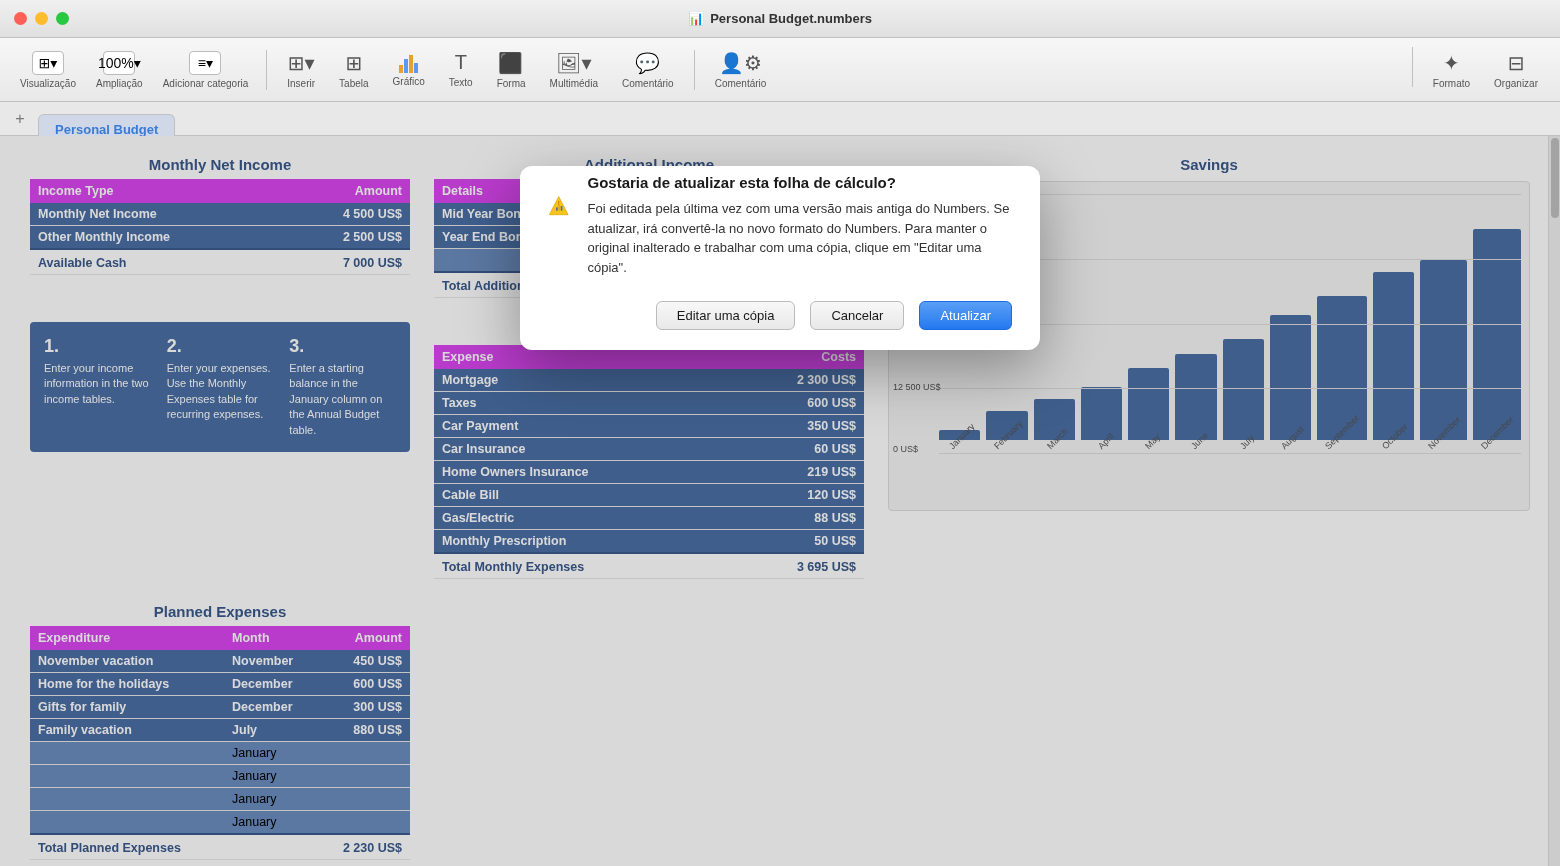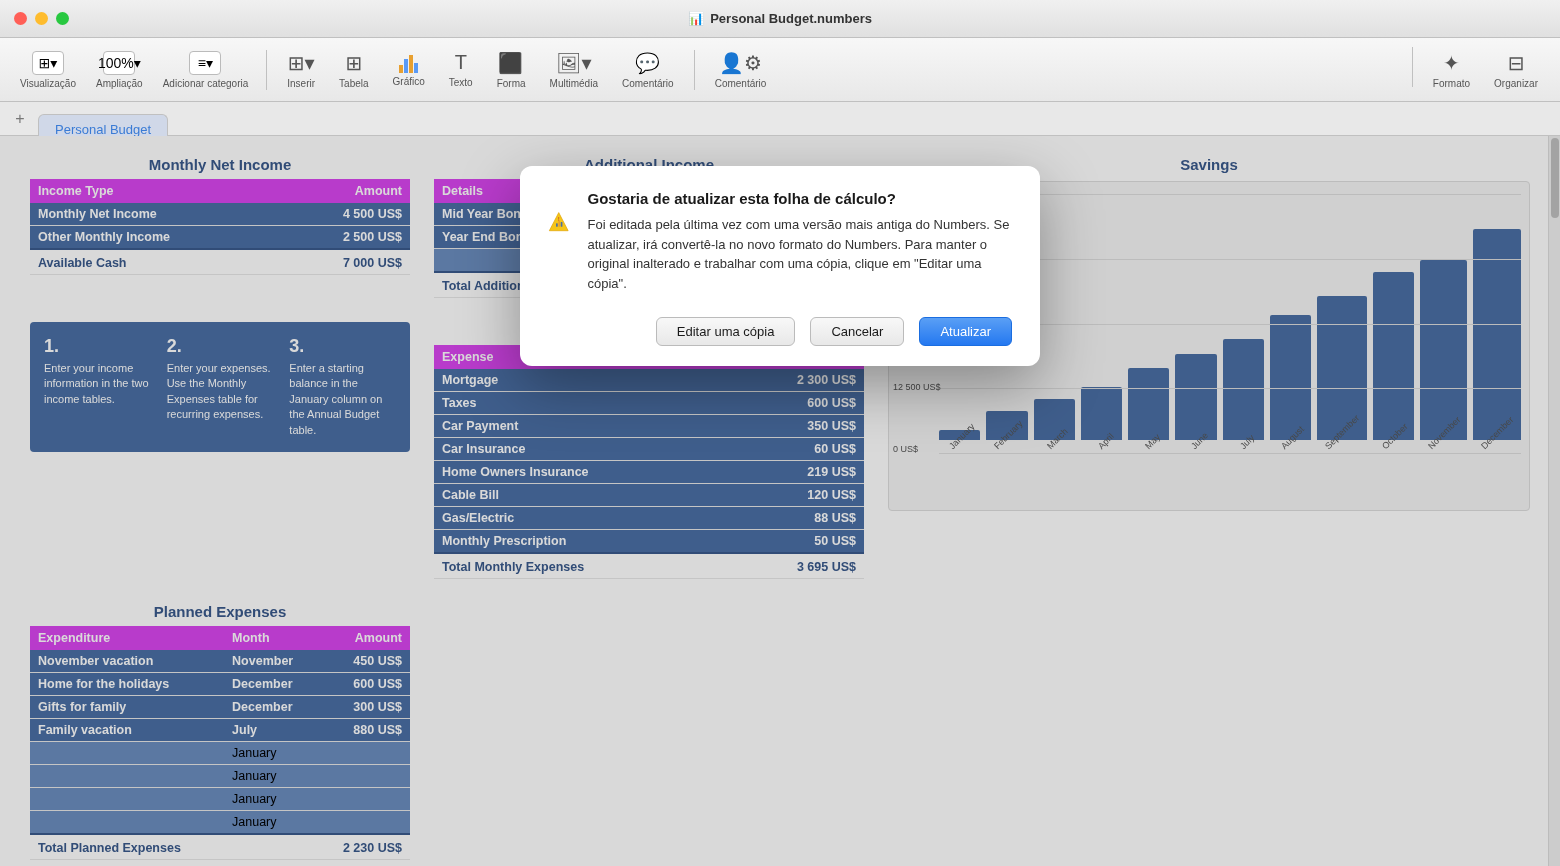--- a/index.html
+++ b/index.html
@@ -137,21 +137,21 @@
     .tab {
       height: 30px;
       padding: 0 16px;
       display: flex;
       align-items: center;
       font-size: 13px;
       cursor: pointer;
       border-radius: 6px 6px 0 0;
       background: #d0d8e8;
       color: #3a7bd5;
-      font-weight: 400;
+      font-weight: 700;
       border: 1px solid #c0c0c0;
       border-bottom: none;
       margin-top: 20px;
     }
 
     
     .main-content {
       height: calc(866px - 38px - 64px - 34px);
       background: white;
       position: relative;
@@ -319,21 +319,21 @@
       display: flex;
       align-items: flex-start;
       justify-content: center;
       padding-top: 30px;
       z-index: 100;
     }
     .dialog {
       background: white;
       border-radius: 12px;
       width: 520px;
-      padding: 24px 28px 20px;
+      padding: 8px 28px 20px;
       box-shadow: 0 20px 60px rgba(0,0,0,0.35);
       display: flex;
       flex-direction: column;
     }
     .dialog-top {
       display: flex;
       gap: 18px;
       margin-bottom: 20px;
     }
     .dialog-content {}

